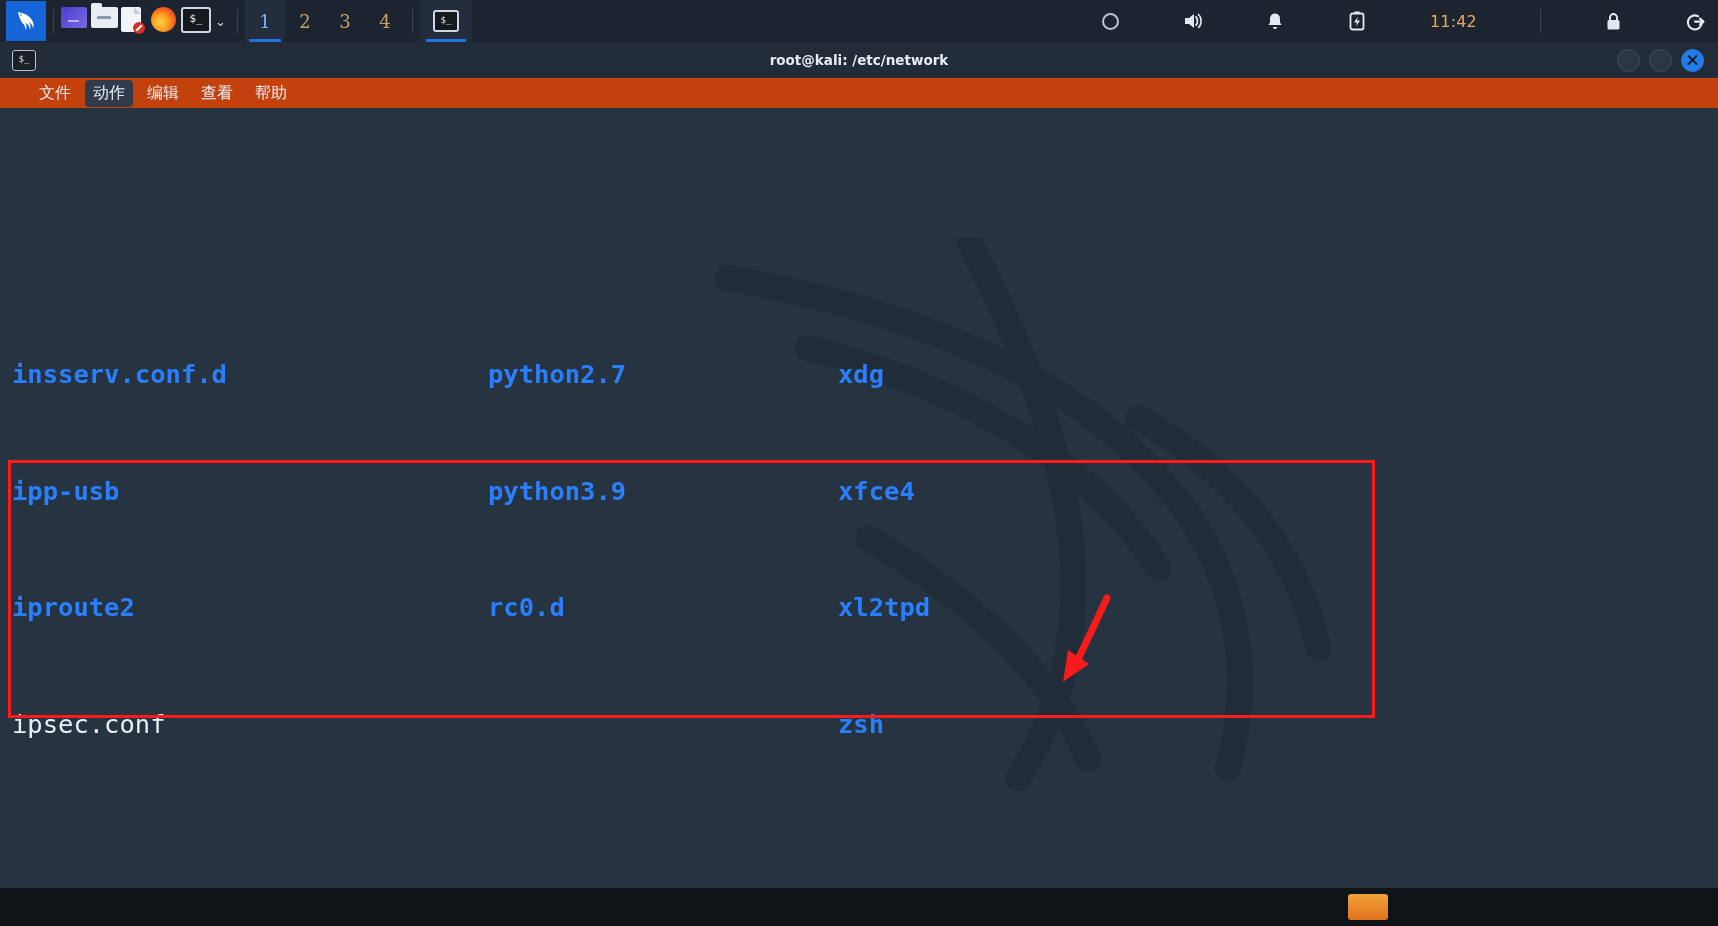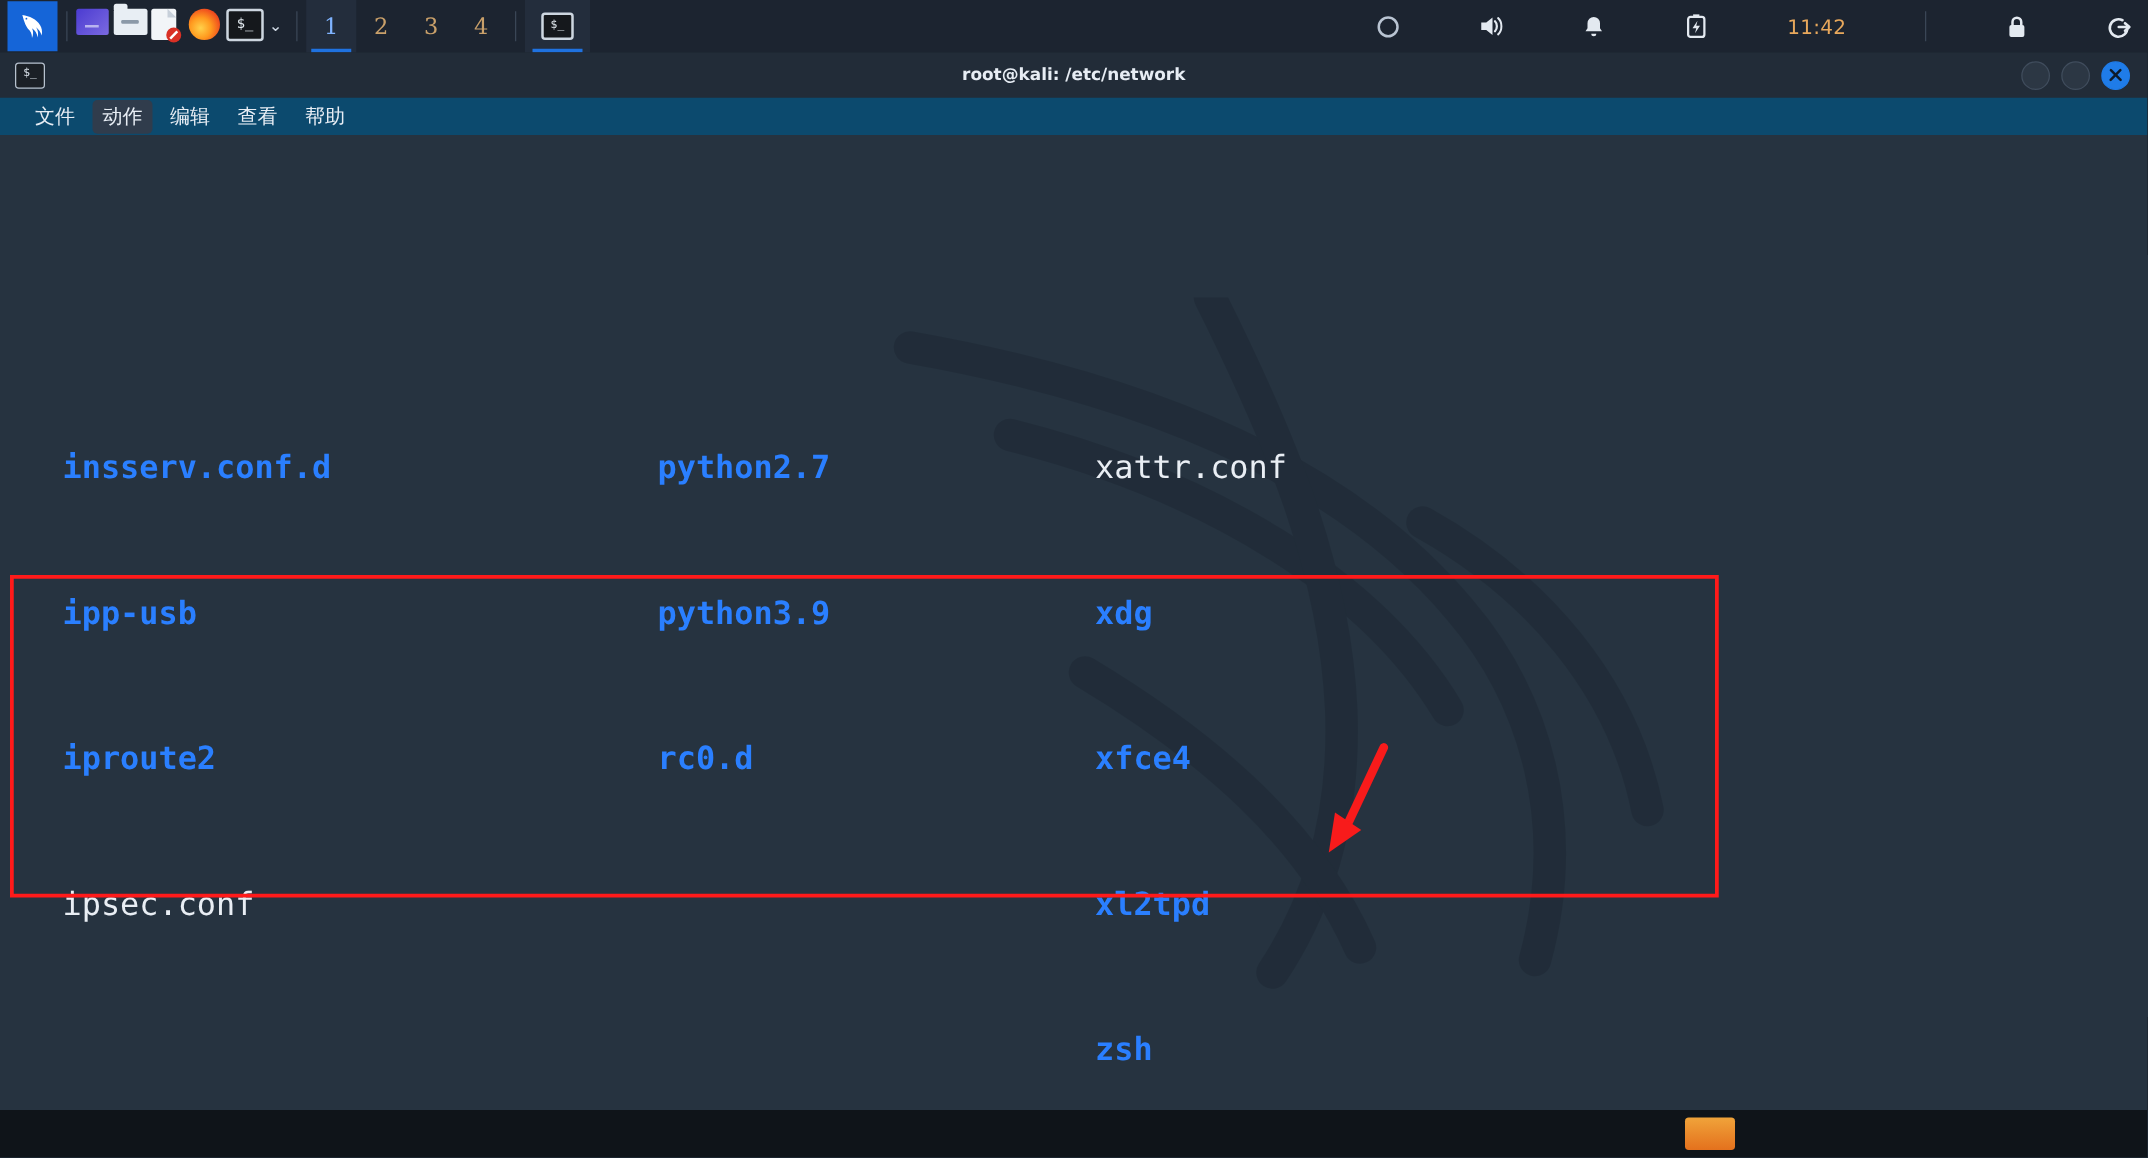--- a/index.html
+++ b/index.html
@@ -72,21 +72,21 @@
     font-family:"DejaVu Sans","Liberation Sans",sans-serif;font-weight:bold;pointer-events:none;
   }
   .tb-btns{margin-left:auto;display:flex;align-items:center;gap:9px;padding-right:14px;z-index:2;}
   .tbtn{width:21px;height:21px;border-radius:50%;background:#2c3744;border:1px solid #404d5d;}
   .tbtn.close{background:#1f7ce8;border-color:#1f7ce8;position:relative;}
   .tbtn.close:before,.tbtn.close:after{
     content:"";position:absolute;left:4px;top:9.5px;width:13px;height:2.3px;background:#0d1b2a;border-radius:1px;}
   .tbtn.close:before{transform:rotate(45deg);}
   .tbtn.close:after{transform:rotate(-45deg);}
 
-  .menubar{height:30px;display:flex;align-items:center;padding-left:20px;gap:6px;background:#0c4a6e;}
+  .menubar{height:30px;display:flex;align-items:center;padding-left:31px;gap:6px;background:#c2410c;}
   .menu-item{
     color:#e7edf4;font-size:16px;padding:3px 8px;border-radius:4px;
     font-family:"DejaVu Sans","Liberation Sans",sans-serif;
   }
   .menu-item.hover{background:#303c4c;}
 
   
   .term{
     position:absolute;left:0;top:66px;width:1718px;height:818px;
     background:#263340;overflow:hidden;
@@ -97,21 +97,21 @@
   }
   .term-inner{
     position:relative;z-index:2;padding:8px 0 0 12px;
     font-family:"DejaVu Sans Mono","Liberation Mono",monospace;
     font-size:25.5px;line-height:40px;white-space:pre;color:#d8dee9;
   }
   .dir{color:#2a7fff;font-weight:bold;}
   .file{color:#e9eef4;}
 
   .cols{display:grid;grid-template-columns:476px 350px auto;}
-  .cols span{display:block;line-height:36.5px;margin-left:38px;}
+  .cols span{display:block;line-height:36.5px;}
 
   
   .redbox{
     position:absolute;left:8px;top:352px;width:1367px;height:258px;
     border:3px solid #ff1a1a;box-sizing:border-box;z-index:5;pointer-events:none;
   }
   .arrow{position:absolute;left:1055px;top:486px;width:60px;height:90px;z-index:6;pointer-events:none;}
 
   
   .bottomstrip{position:absolute;left:0;bottom:0;width:1718px;height:38px;background:#0f1419;z-index:7;}
@@ -255,21 +255,20 @@
             <span class="file">ipsec.conf</span>
             
           </div>
           <div>
             <span class="dir">python2.7</span>
             <span class="dir">python3.9</span>
             <span class="dir">rc0.d</span>
             
           </div>
           <div>
-            <span class="file">xattr.conf</span>
             <span class="dir">xdg</span>
             <span class="dir">xfce4</span>
             <span class="dir">xl2tpd</span>
             <span class="dir">zsh</span>
             
           </div>
         </div>
 
         
 

